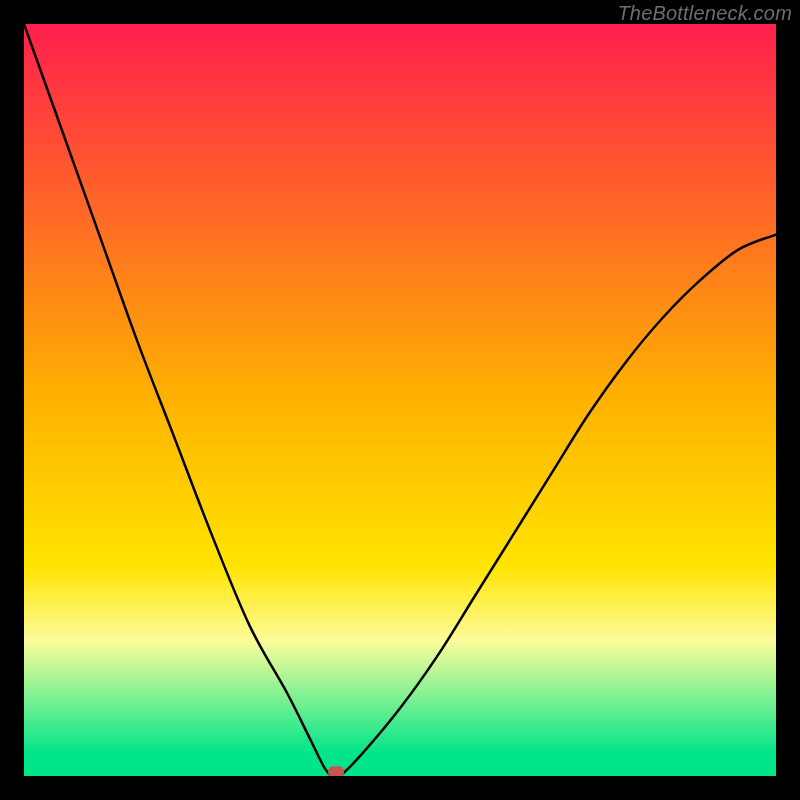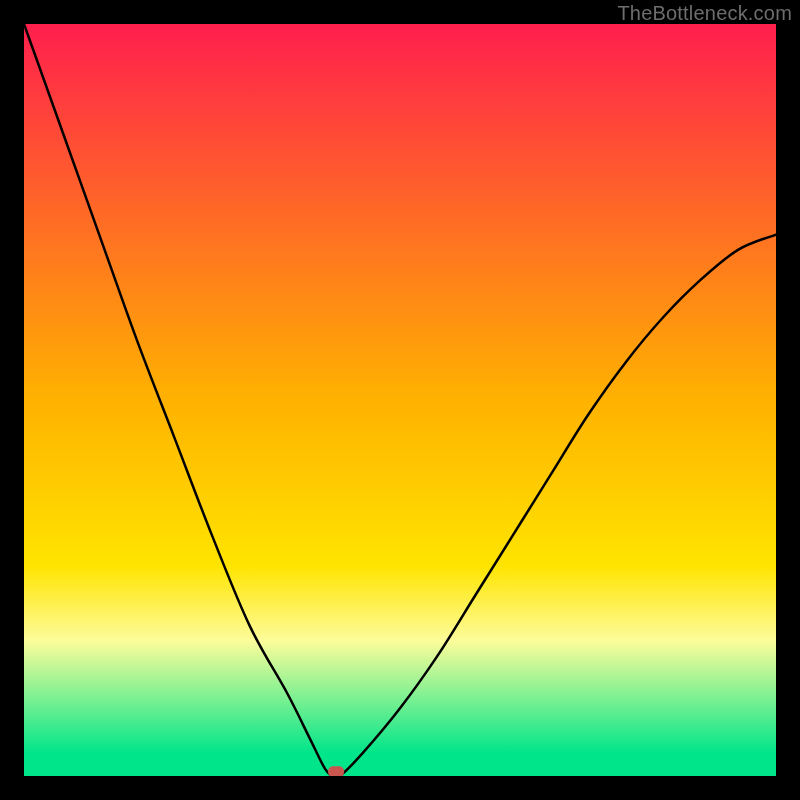--- a/index.html
+++ b/index.html
@@ -11,20 +11,21 @@
     overflow: hidden;
     font-family: Arial, Helvetica, sans-serif;
   }
   .frame {
     position: absolute;
     left: 0;
     top: 0;
     width: 800px;
     height: 596px;
     background: #000;
+    font-style: italic;
   }
   .plot {
     position: absolute;
     left: 24px;
     top: 24px;
     width: 752px;
     height: 752px;
   }
   .watermark {
     position: absolute;

